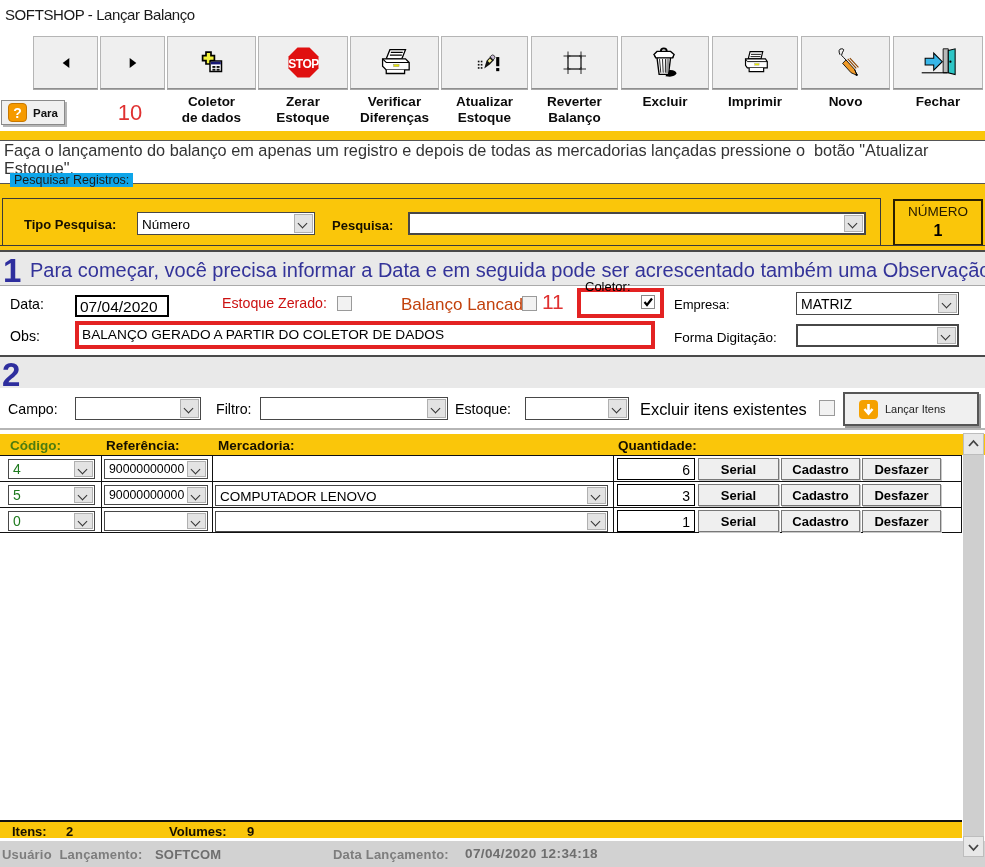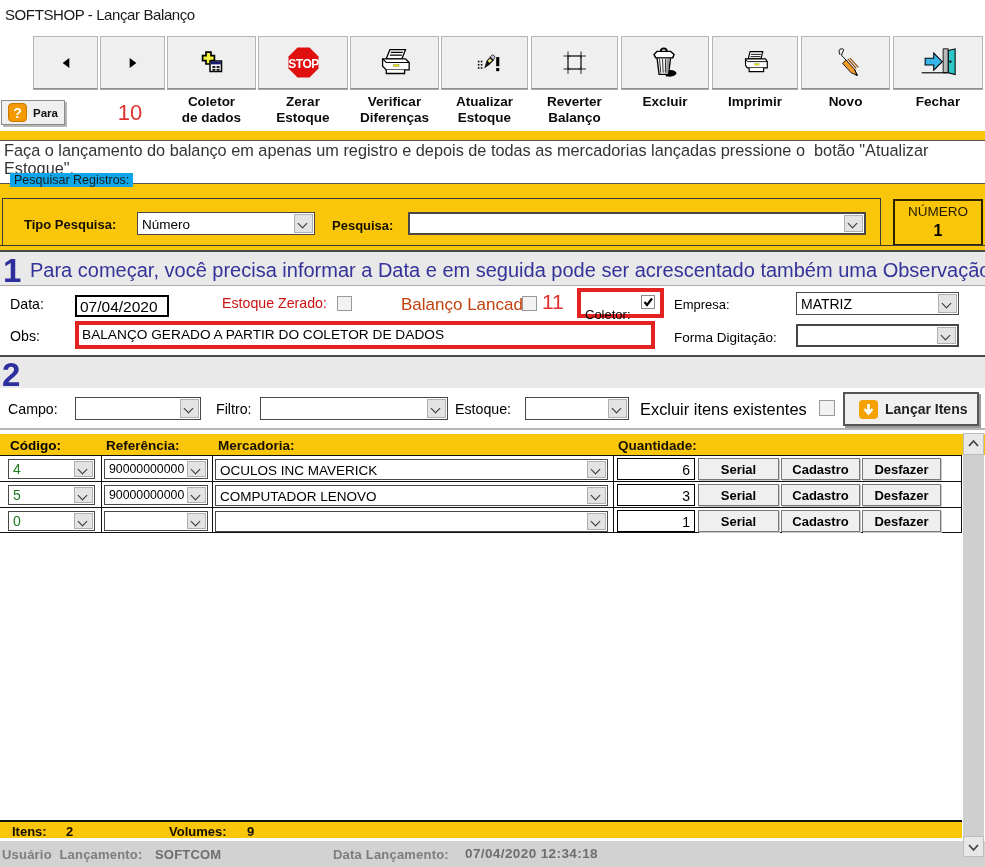--- a/index.html
+++ b/index.html
@@ -173,21 +173,21 @@
   <div class="abs" style="left:10px;top:296px;font-size:14.2px;color:#000;">Data:</div>
   <div class="abs" style="left:75px;top:295px;width:94px;height:22px;border:2px solid #000;background:#fff;">
       <span style="position:absolute;left:3px;top:1px;font-size:15.5px;">07/04/2020</span>
     </div>
   <div class="abs" style="left:222px;top:295px;font-size:14.2px;color:#cc1111;">Estoque Zerado:</div>
   <div class="cb" style="left:337px;top:296px;width:15px;height:15px;"></div>
   <div class="abs" style="left:401px;top:295px;font-size:17px;color:#c2410c;text-align:center;">Balanço Lancado:</div>
   <div class="cb" style="left:522px;top:296px;width:15px;height:15px;"></div>
   <div class="abs" style="left:542px;top:291px;font-size:21px;line-height:22px;color:#e03131;">11</div>
   <div class="abs" style="left:577px;top:288px;width:87px;height:30px;border:4px solid #e32222;"></div>
-  <div class="abs" style="left:585px;top:307px;font-size:13px;color:#000;">Coletor:</div>
+  <div class="abs" style="left:585px;top:279px;font-size:13px;color:#000;">Coletor:</div>
   <div class="abs" style="left:641px;top:295px;width:14px;height:14px;background:#fff;border:1px solid #8a8a8a;">
       <svg width="12" height="12" viewBox="0 0 12 12" style="position:absolute;left:0;top:0;">
         <path d="M2.5 6 L5 9 L10 2.5" stroke="#000" stroke-width="2.2" fill="none"></path>
       </svg>
     </div>
   <div class="abs" style="left:674px;top:297px;font-size:13px;color:#000;">Empresa:</div>
   <div class="combo" style="left:796px;top:292px;width:163px;height:23px;">
       <span class="txt" style="font-size:14px;">MATRIZ</span>
       <span class="arr">
         <span class="chev"></span>
@@ -228,27 +228,27 @@
       </span>
     </div>
   <div class="abs" style="left:640px;top:400px;font-size:16.4px;color:#000;">Excluir itens existentes</div>
   <div class="cb" style="left:819px;top:400px;width:16px;height:16px;"></div>
   <div class="abs" style="left:843px;top:392px;width:136px;height:34px;background:#f0f0f0;border:2px solid #565656;box-shadow:2px 2px 0 #9a9a9a;display:flex;align-items:center;">
     <span style="display:inline-block;width:19px;height:19px;margin-left:14px;background:#f5a100;border-radius:4px;position:relative;">
         <svg width="19" height="19" viewBox="0 0 19 19" style="position:absolute;left:0;top:0;">
           <path d="M9.5 4 V12 M5.5 9 L9.5 13.5 L13.5 9" stroke="#fff" stroke-width="2.6" fill="none"></path>
         </svg>
       </span>
-    <span style="margin-left:7px;font-size:14px;font-weight:bold;color:#222;">Lançar Itens</span>
+    <span style="margin-left:7px;font-size:11px;font-weight:normal;color:#222;">Lançar Itens</span>
   </div>
   <div class="abs" style="left:0;top:428px;width:985px;height:2px;background:#b5b5b5;"></div>
 
   <div class="abs" style="left:0;top:434px;width:985px;height:21px;background:#fac60a;"></div>
   <div class="abs" style="left:0;top:455px;width:962px;height:1px;background:#111;"></div>
-  <div class="abs" style="left:10px;top:438px;font-size:13.5px;font-weight:bold;color:#000000;">Código:</div>
+  <div class="abs" style="left:10px;top:438px;font-size:13.5px;font-weight:bold;color:#4d7c0f;">Código:</div>
   <div class="abs" style="left:106px;top:438px;font-size:13.5px;font-weight:bold;color:#161000;">Referência:</div>
   <div class="abs" style="left:218px;top:438px;font-size:13.5px;font-weight:bold;color:#161000;">Mercadoria:</div>
   <div class="abs" style="left:618px;top:438px;font-size:13.5px;font-weight:bold;color:#161000;">Quantidade:</div>
 
   <div class="abs" style="left:0;top:481px;width:962px;height:1px;background:#111;"></div>
   <div class="abs" style="left:0;top:507px;width:962px;height:1px;background:#111;"></div>
   <div class="abs" style="left:0;top:532px;width:962px;height:1px;background:#111;"></div>
   <div class="abs" style="left:101px;top:456px;width:1px;height:76px;background:#111;"></div>
   <div class="abs" style="left:212px;top:456px;width:1px;height:76px;background:#111;"></div>
   <div class="abs" style="left:613px;top:456px;width:1px;height:76px;background:#111;"></div>
@@ -259,26 +259,20 @@
       <span class="arr">
         <span class="chev"></span>
       </span>
     </div>
   <div class="combo" style="left:104px;top:459px;width:104px;height:20px;">
       <span class="txt" style="font-size:12.3px;">90000000000</span>
       <span class="arr">
         <span class="chev"></span>
       </span>
     </div>
-  <div class="combo" style="left:215px;top:459px;width:393px;height:21px;">
-      <span class="txt" style="font-size:13.5px;">OCULOS INC MAVERICK</span>
-      <span class="arr">
-        <span class="chev"></span>
-      </span>
-    </div>
   <div class="abs" style="left:617px;top:458px;width:78px;height:22px;border:1px solid #000;background:#fff;">
       <span style="position:absolute;right:4px;top:3px;font-size:14px;">6</span>
     </div>
   <div class="gbtn" style="left:698px;top:458px;width:81px;height:22px;">Serial</div>
   <div class="gbtn" style="left:781px;top:458px;width:79px;height:22px;">Cadastro</div>
   <div class="gbtn" style="left:862px;top:458px;width:79px;height:22px;">Desfazer</div>
 
   <div class="combo" style="left:8px;top:485px;width:87px;height:20px;">
       <span class="txt" style="color:#1e7a1e;font-size:14px;">5</span>
       <span class="arr">

